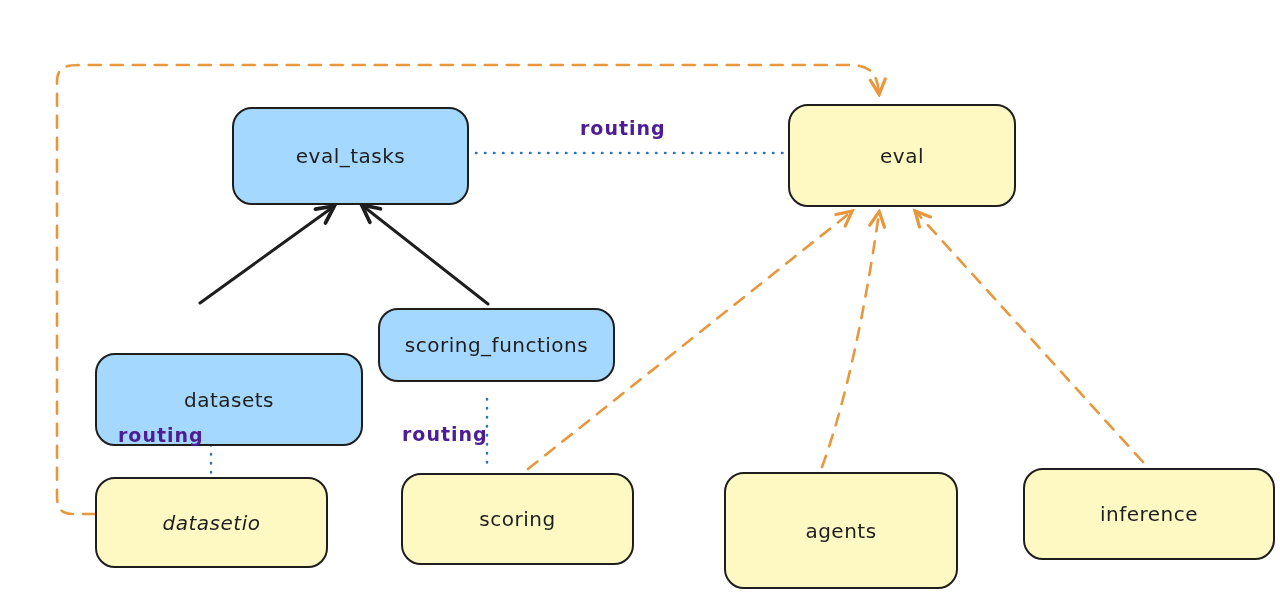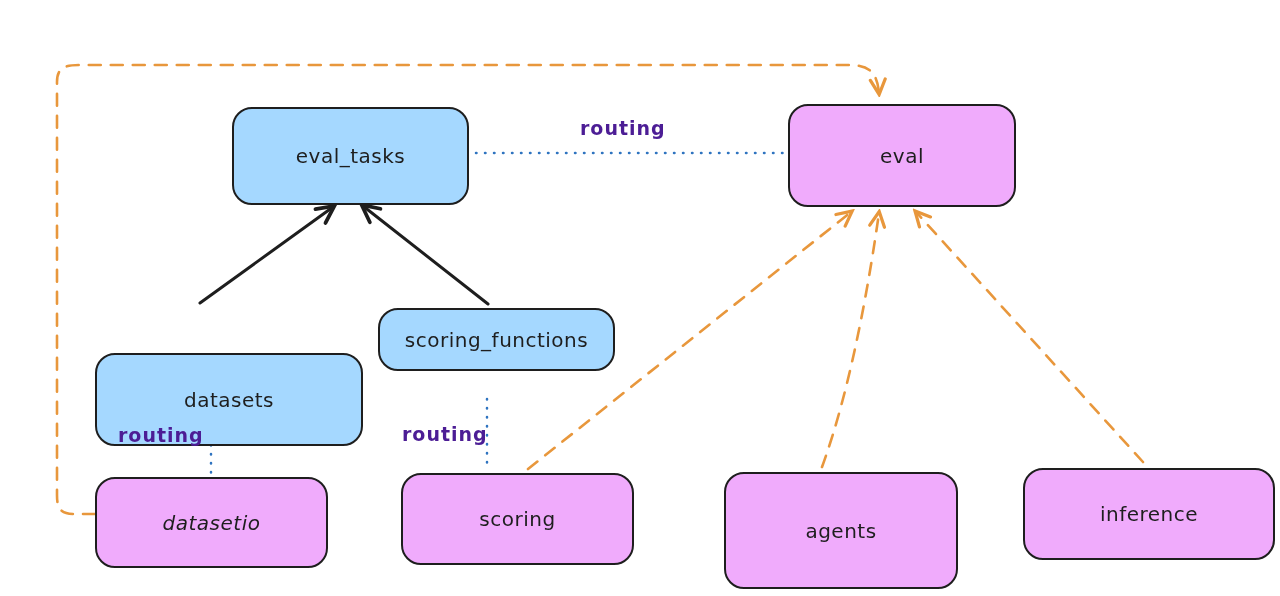--- a/index.html
+++ b/index.html
@@ -26,26 +26,26 @@
     border: 2.5px solid #1e1e1e;
     border-radius: 20px;
     display: flex;
     align-items: center;
     justify-content: center;
     font-size: 20px;
     color: #1e1e1e;
     letter-spacing: 0.5px;
   }
   .node.blue  { background: #a5d8ff; }
-  .node.green { background: #f0abfc; }
+  .node.green { background: #fef9c3; }
 
   #node-eval-tasks        { left: 232px;  top: 107px; width: 237px; height: 98px; }
   #node-eval              { left: 788px;  top: 104px; width: 228px; height: 103px; }
   #node-datasets          { left: 95px;   top: 305px; width: 268px; height: 93px; margin-top: 48px; }
-  #node-scoring-functions { left: 378px;  top: 308px; width: 237px; height: 63px; }
+  #node-scoring-functions { left: 378px;  top: 308px; width: 237px; height: 74px; }
   #node-datasetio         { left: 95px;   top: 477px; width: 233px; height: 91px; font-style: italic; }
   #node-scoring           { left: 385px;  top: 473px; width: 233px; height: 92px; margin-left: 16px; }
   #node-agents            { left: 724px;  top: 472px; width: 234px; height: 117px; }
   #node-inference         { left: 1023px; top: 468px; width: 252px; height: 92px; }
 
   .edge-label {
     position: absolute;
     font-size: 19px;
     font-weight: 600;
     color: #4c1d95;

